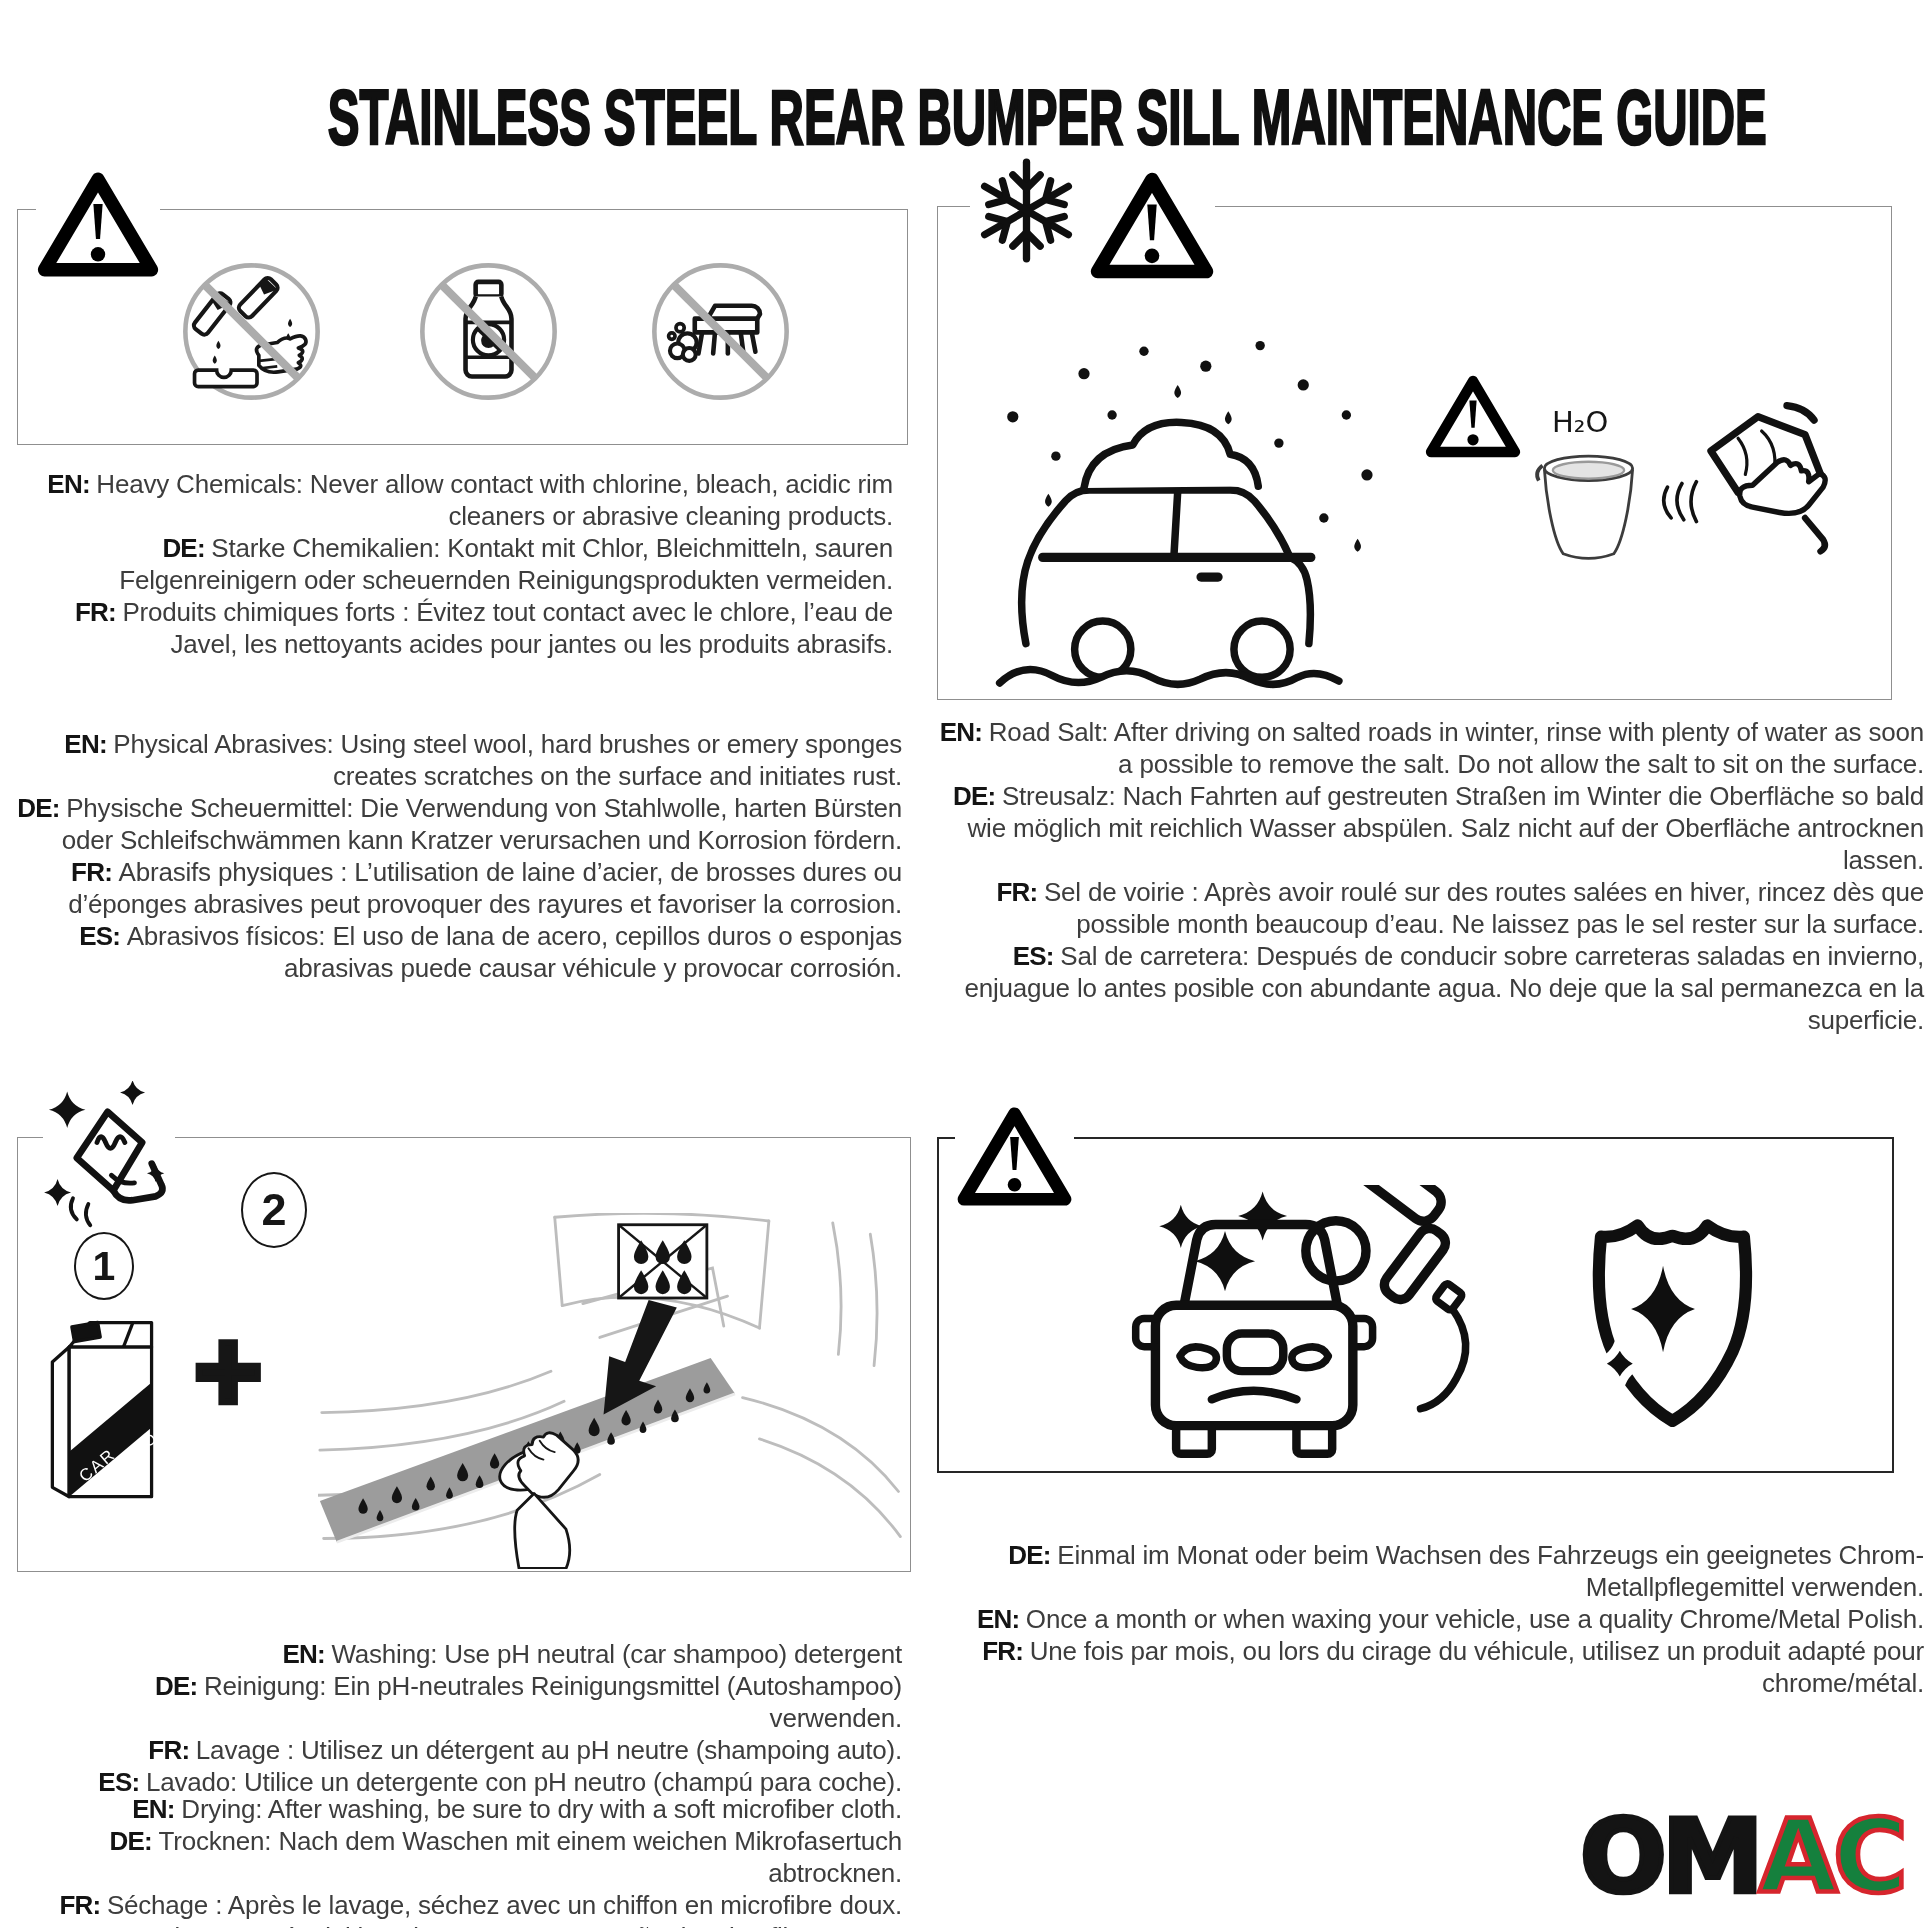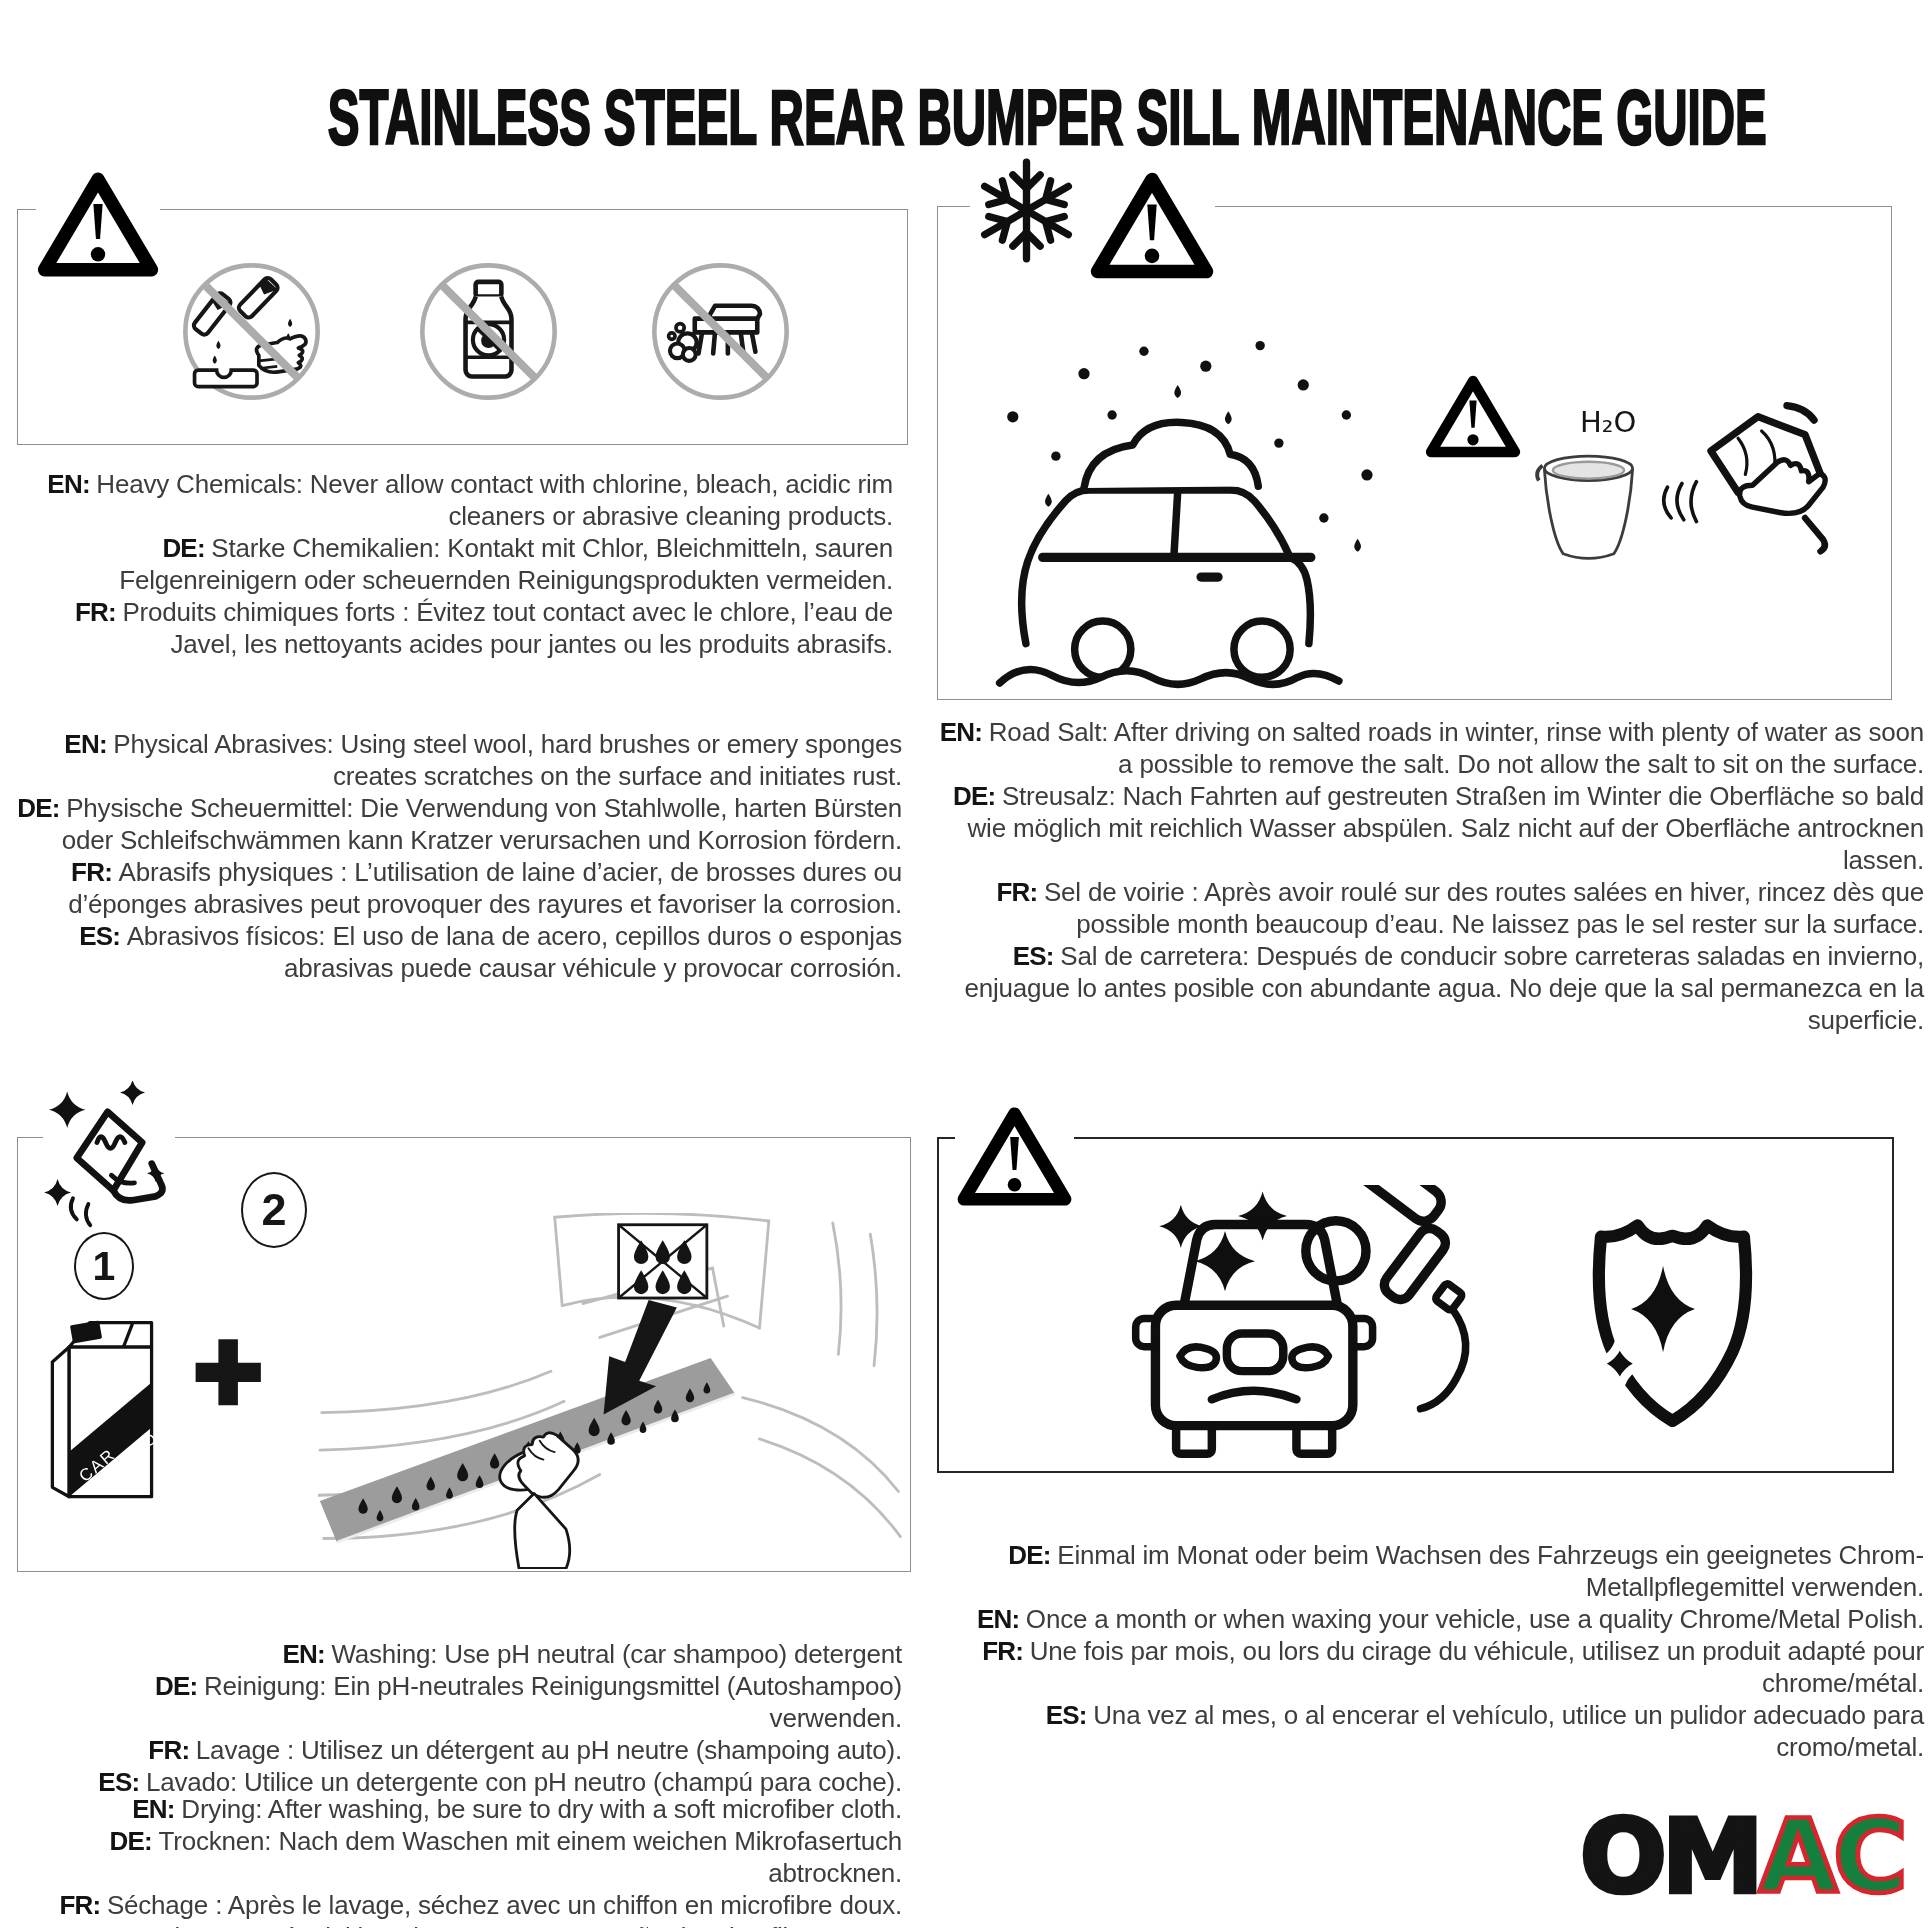--- a/index.html
+++ b/index.html
@@ -22,21 +22,21 @@
   .tb b{font-weight:700;color:#141414;letter-spacing:-0.8px;margin-right:6.6px;}
   
   .badge{position:absolute;border:2.8px solid #161616;border-radius:50%;background:#fff;
          display:flex;align-items:center;justify-content:center;
          font-weight:700;color:#161616;}
   #step2{left:241px;top:1172px;width:62px;height:72px;font-size:45px;}
   #step1{left:74px;top:1232px;width:56px;height:64px;font-size:41px;}
   #plus{position:absolute;left:194px;top:1303px;font-size:117px;font-weight:700;color:#161616;
         -webkit-text-stroke:6.6px #161616;}
   #h2o{position:absolute;left:1552px;top:405px;font-size:29px;color:#161616;
-       font-family:"DejaVu Sans",sans-serif;margin-left:28px;}
+       font-family:"DejaVu Sans",sans-serif;}
   
   #logo{position:absolute;left:1580px;top:1797px;font-size:102px;font-weight:700;
         letter-spacing:-4.7px;white-space:nowrap;font-family:"DejaVu Sans",sans-serif;}
   #logo .lb{color:#141414;-webkit-text-stroke:4.7px #141414;}
   #logo .lr{color:#15803d;-webkit-text-stroke:4.7px #d6252d;}
   svg{display:block;}
 </style>
 </head>
 <body>
 
@@ -402,19 +402,18 @@
         <use href="#sp4c" transform="translate(28,150) scale(2.6)" fill="#0f0f0f" stroke="#fff" stroke-width="3.5"></use>
       </g>
     </g>
   </svg>
 </div>
 
 <div class="tb" style="left:937px;top:1539px;width:987px;">
   <p><b>DE:</b><span>Einmal im Monat oder beim Wachsen des Fahrzeugs ein geeignetes Chrom-Metallpflegemittel verwenden.</span></p>
   <p><b>EN:</b><span>Once a month or when waxing your vehicle, use a quality Chrome/Metal Polish.</span></p>
   <p><b>FR:</b><span>Une fois par mois, ou lors du cirage du véhicule, utilisez un produit adapté pour chrome/métal.</span></p>
-  <p><b>ES:</b><span>Una vez al mes, o al encerar el vehículo, utilice un pulidor adecuado para cromo/metal.</span></p>
 </div>
 
 <div id="logo">
   <span class="lb">OM</span><span class="lr">AC</span>
 </div>
 
 
 </body></html>

